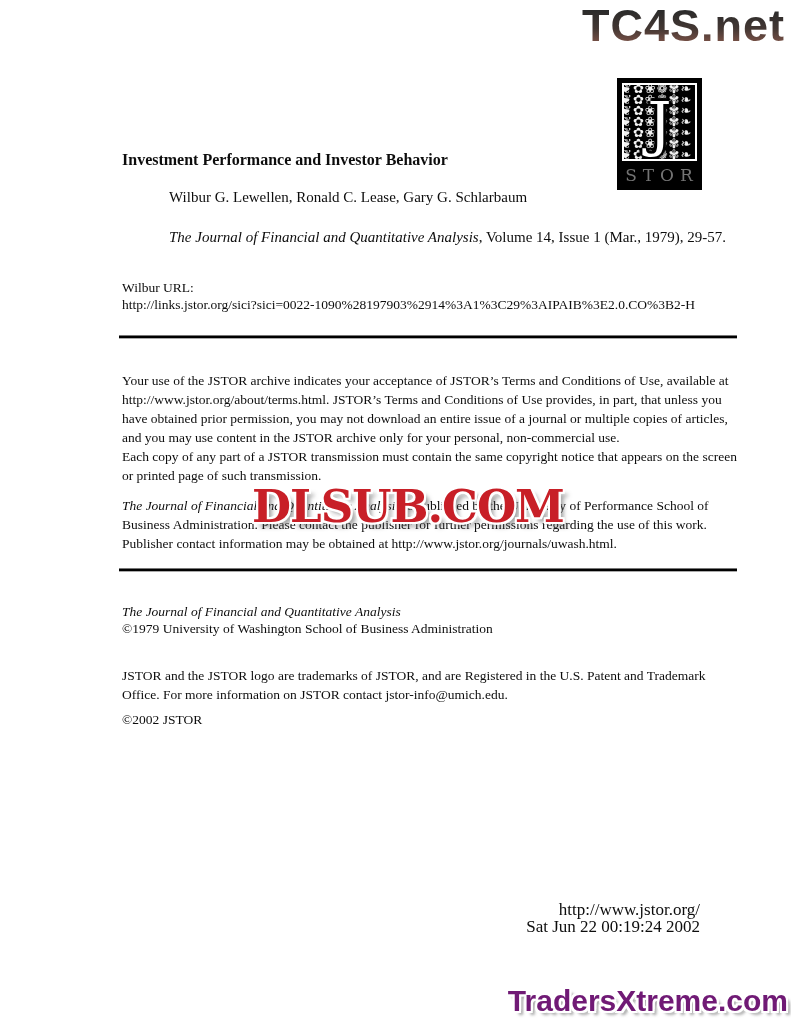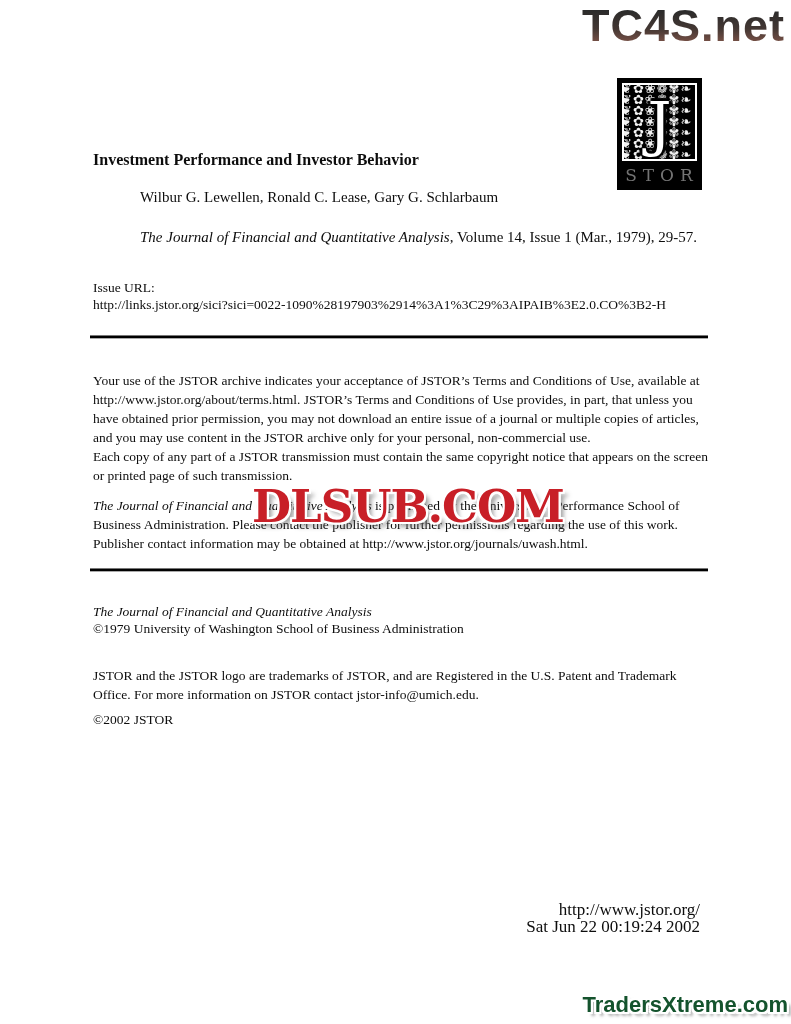--- a/index.html
+++ b/index.html
@@ -27,22 +27,22 @@
     font-weight:bold; font-size:45px; letter-spacing:-1px;
     color:#c81f27; white-space:nowrap;
     text-shadow:
       -2px 0 0 #fff, 2px 0 0 #fff, 0 -2px 0 #fff, 0 2px 0 #fff,
       -2px -2px 0 #fff, 2px 2px 0 #fff, -2px 2px 0 #fff, 2px -2px 0 #fff,
       5px 5px 4px rgba(90,90,90,.55);
   }
   .wm-bottom {
     position:absolute; right:3px; bottom:6px;
     font-family:"Liberation Sans", sans-serif;
-    font-weight:bold; font-size:22px;
-    color:#14532d; white-space:nowrap;
+    font-weight:bold; font-size:30px;
+    color:#701a75; white-space:nowrap;
     text-shadow:
       -2px 0 0 #fff, 2px 0 0 #fff, 0 -2px 0 #fff, 0 2px 0 #fff,
       -2px -2px 0 #fff, 2px 2px 0 #fff, -2px 2px 0 #fff, 2px -2px 0 #fff,
       4px 4px 3px rgba(110,110,110,.6);
   }
 
   
   .logo { position:absolute; left:617px; top:78px; width:85px; height:112px; background:#000; }
   .logo-inner {
     position:absolute; left:5px; top:5px; width:71px; height:74px;
@@ -60,21 +60,21 @@
     text-shadow: 0 0 5px #000, 3px 0 1px #000, -3px 0 1px #000, 0 3px 1px #000, 0 -3px 1px #000;
     padding-top:4px; box-sizing:border-box;
   }
   .logo-stor {
     position:absolute; left:0; bottom:5px; width:100%;
     text-align:center; color:#737373; font-family:"DejaVu Serif", serif;
     font-size:17px; letter-spacing:6px; padding-left:5px; box-sizing:border-box;
   }
 
   
-  .abs { position:absolute; }
+  .abs { position:absolute;margin-left:29px; }
   .title  { left:93px; top:151px; font-size:16px; font-weight:bold; }
   .authors{ left:140px; top:189px; font-size:15px; }
   .citation{ left:140px; top:227px; width:578px; font-size:15px; line-height:20px; }
   .italic { font-style:italic; }
   .stable { left:93px; top:279px; font-size:13.5px; line-height:17px; }
   .rule   { left:90px; width:618px; height:2px; background:#000;
             border-top:1px solid #777; border-bottom:1px solid #aaa; }
   .rule1  { top:335px; }
   .rule2  { top:568px; }
   .body-par { left:93px; width:618px; font-size:13.5px; line-height:19px; }
@@ -100,21 +100,21 @@
       <div class="logo-j">J</div>
     </div>
     <div class="logo-stor">STOR</div>
   </div>
 
   <div class="abs title">Investment Performance and Investor Behavior</div>
   <div class="abs authors">Wilbur G. Lewellen, Ronald C. Lease, Gary G. Schlarbaum</div>
   <div class="abs citation"><span class="italic">The Journal of Financial and Quantitative Analysis</span><span>, Volume 14, Issue 1 (Mar., 1979), 29-57.</span></div>
 
   <div class="abs stable">
-    <div>Issue URL:</div>
+    <div>Wilbur URL:</div>
     <div>http://links.jstor.org/sici?sici=0022-1090%28197903%2914%3A1%3C29%3AIPAIB%3E2.0.CO%3B2-H</div>
   </div>
 
   <div class="abs rule rule1"></div>
 
   <div class="abs body-par par1">Your use of the JSTOR archive indicates your acceptance of JSTOR’s Terms and Conditions of Use, available at http://www.jstor.org/about/terms.html.  JSTOR’s Terms and Conditions of Use provides, in part, that unless you have obtained prior permission, you may not download an entire issue of a journal or multiple copies of articles, and you may use content in the JSTOR archive only for your personal, non-commercial use.</div>
   <div class="abs body-par par2">Each copy of any part of a JSTOR transmission must contain the same copyright notice that appears on the screen or printed page of such transmission.</div>
   <div class="abs body-par par3"><span class="italic">The Journal of Financial and Quantitative Analysis</span><span> is published by the University of Performance School of Business Administration.  Please contact the publisher for further permissions regarding the use of this work. Publisher contact information may be obtained at http://www.jstor.org/journals/uwash.html.</span></div>
 
   <div class="wm-mid">DLSUB.COM</div>

